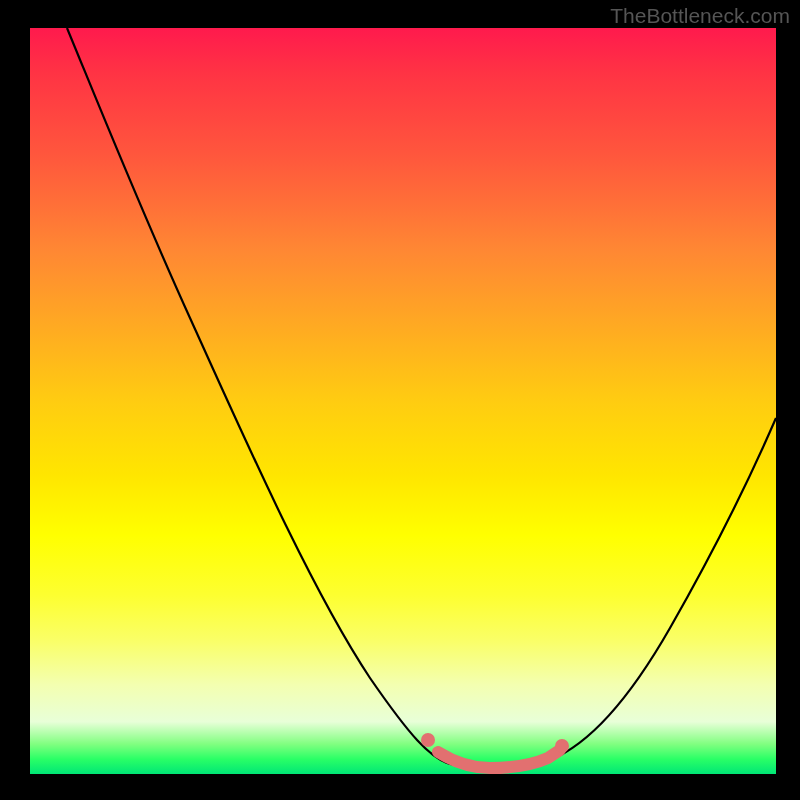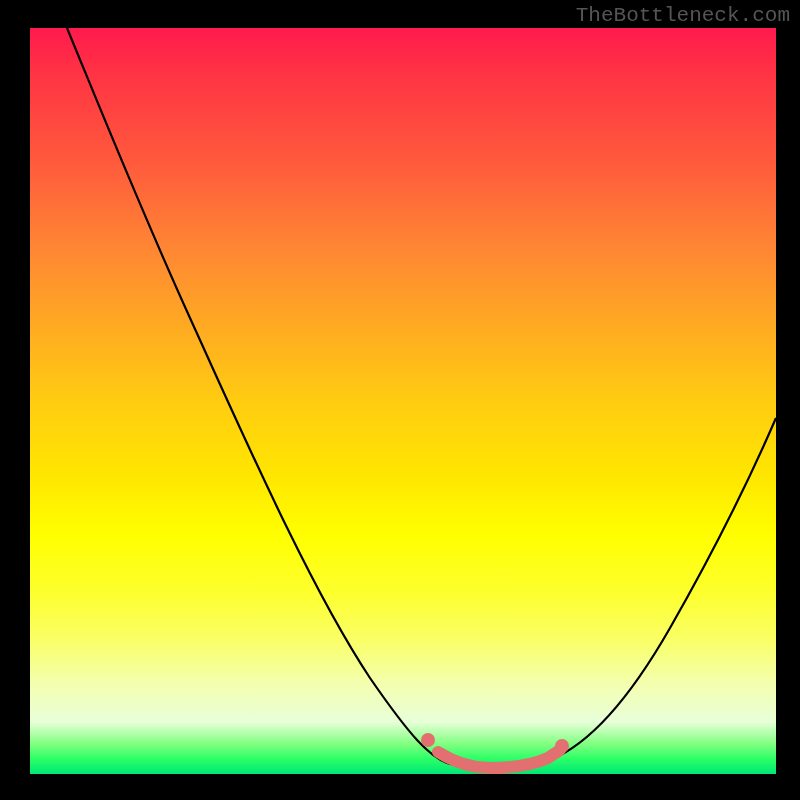--- a/index.html
+++ b/index.html
@@ -15,21 +15,20 @@
     font-family: Arial, sans-serif;
   }
   .watermark {
     position: absolute;
     top: 4px;
     right: 10px;
     color: #555;
     font-size: 21px;
     font-weight: 500;
     z-index: 10;
-    font-family: Liberation Mono, monospace;
   }
   .chart-area {
     position: absolute;
     left: 30px;
     top: 28px;
     width: 746px;
     height: 746px;
     overflow: hidden;
   }
   .gradient-bg {

